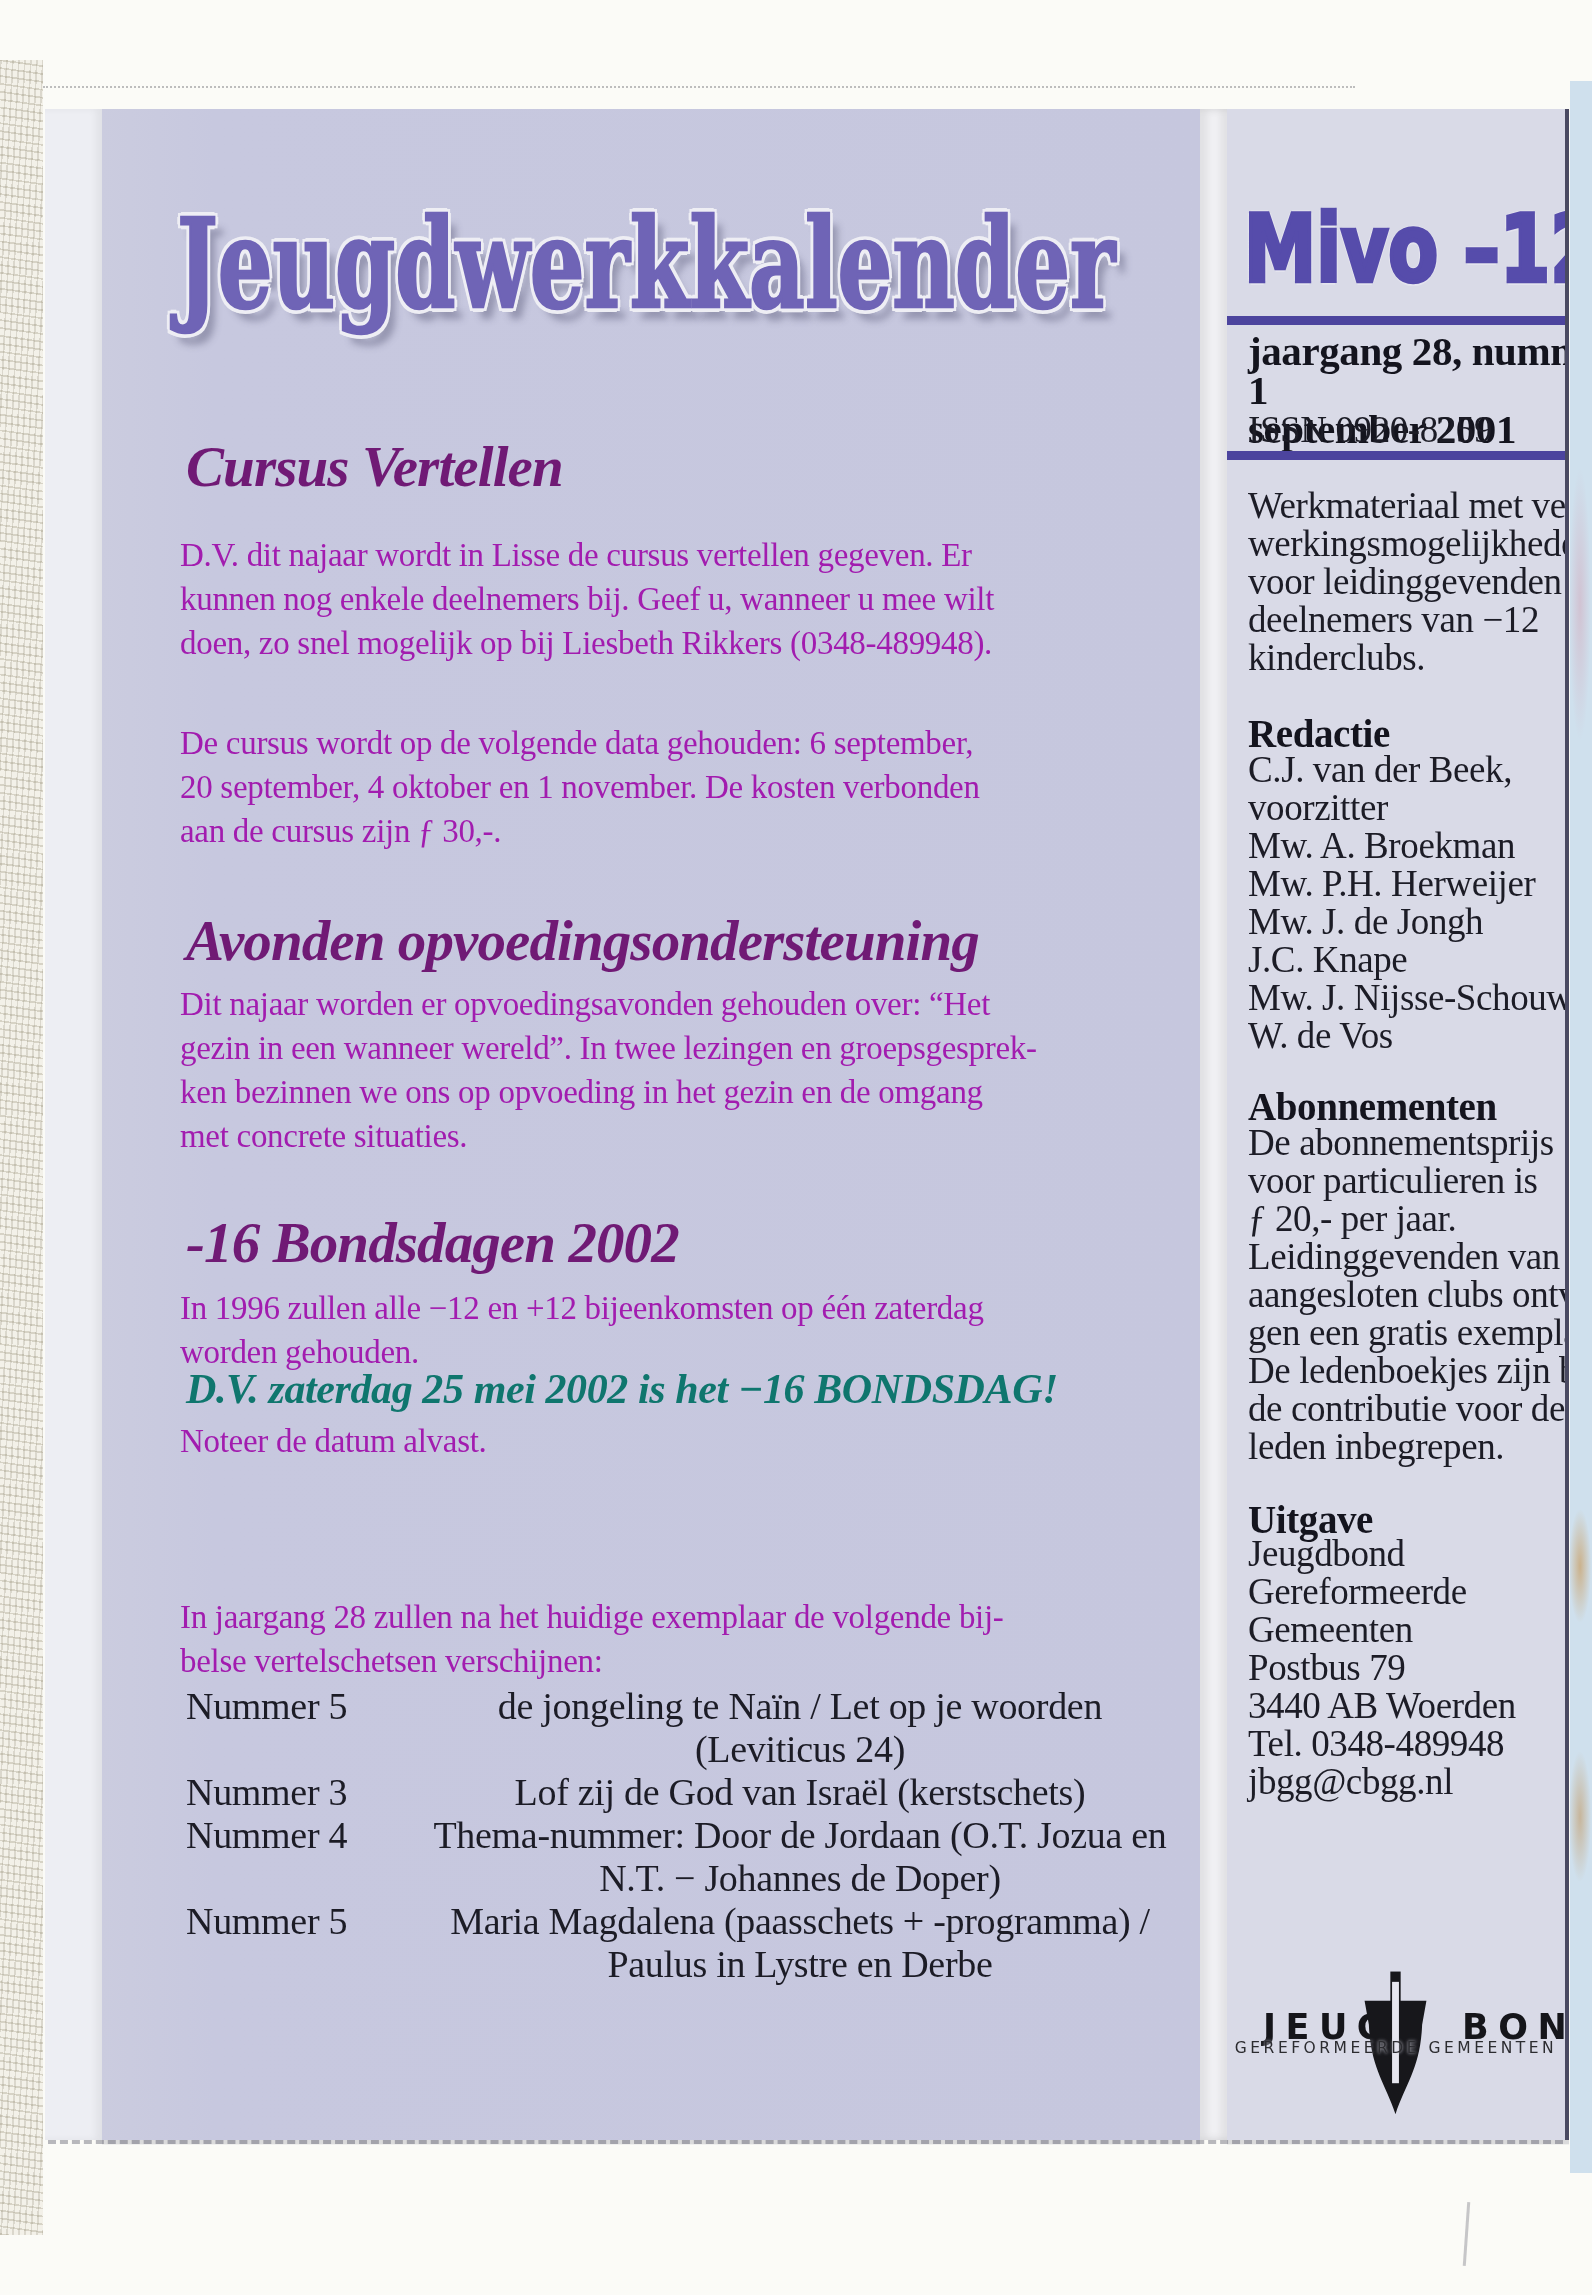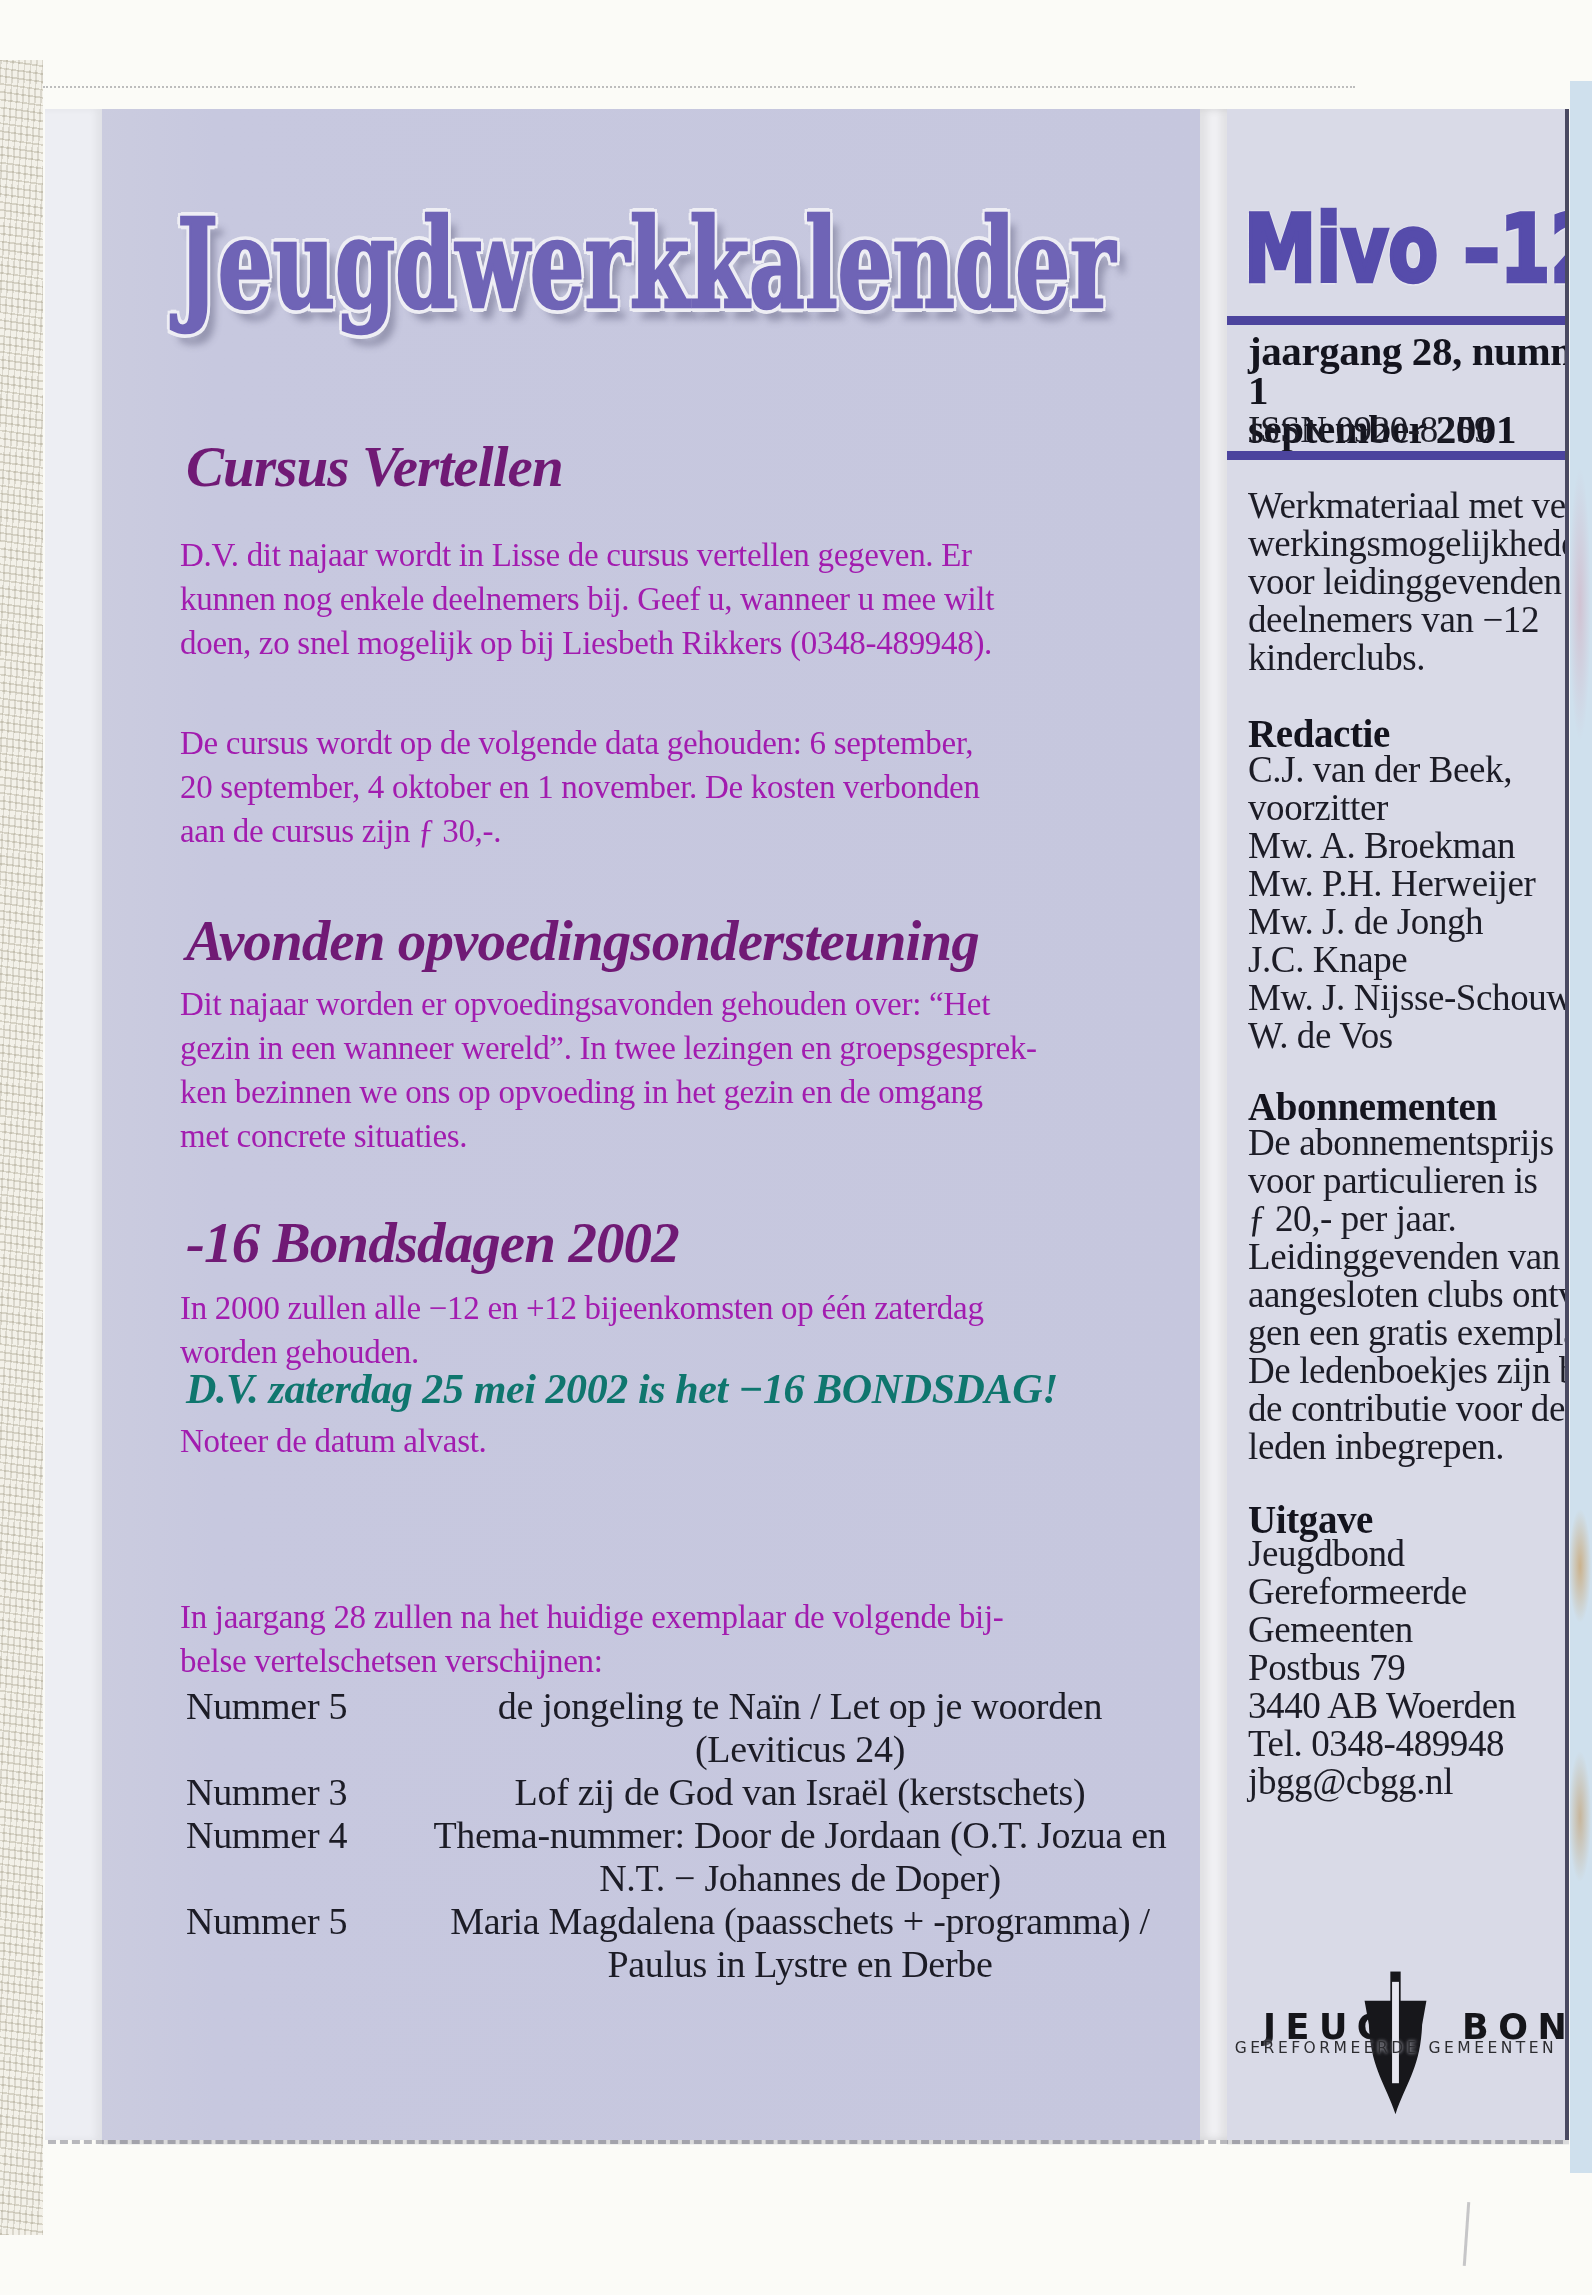--- a/index.html
+++ b/index.html
@@ -109,21 +109,21 @@
 20 september, 4 oktober en 1 november. De kosten verbonden
 aan de cursus zijn ƒ 30,-.</div>
 
   <div class="sec-h" style="top:908px">Avonden opvoedingsondersteuning</div>
   <div class="para" style="top:982px">Dit najaar worden er opvoedingsavonden gehouden over: “Het
 gezin in een wanneer wereld”. In twee lezingen en groepsgesprek-
 ken bezinnen we ons op opvoeding in het gezin en de omgang
 met concrete situaties.</div>
 
   <div class="sec-h" style="top:1210px">-16 Bondsdagen 2002</div>
-  <div class="para" style="top:1286px">In 2000 zullen alle −12 en +12 bijeenkomsten op één zaterdag
+  <div class="para" style="top:1286px">In 1996 zullen alle −12 en +12 bijeenkomsten op één zaterdag
 worden gehouden.</div>
   <div class="hl-line" style="top:1365px">D.V. zaterdag 25 mei 2002 is het −16 BONDSDAG!</div>
   <div class="para" style="top:1419px">Noteer de datum alvast.</div>
 
   <div class="para" style="top:1595px">In jaargang 28 zullen na het huidige exemplaar de volgende bij-
 belse vertelschetsen verschijnen:</div>
 
   <div class="plan-list">
     <div class="lrow">
       <span class="llabel">Nummer 5</span>

